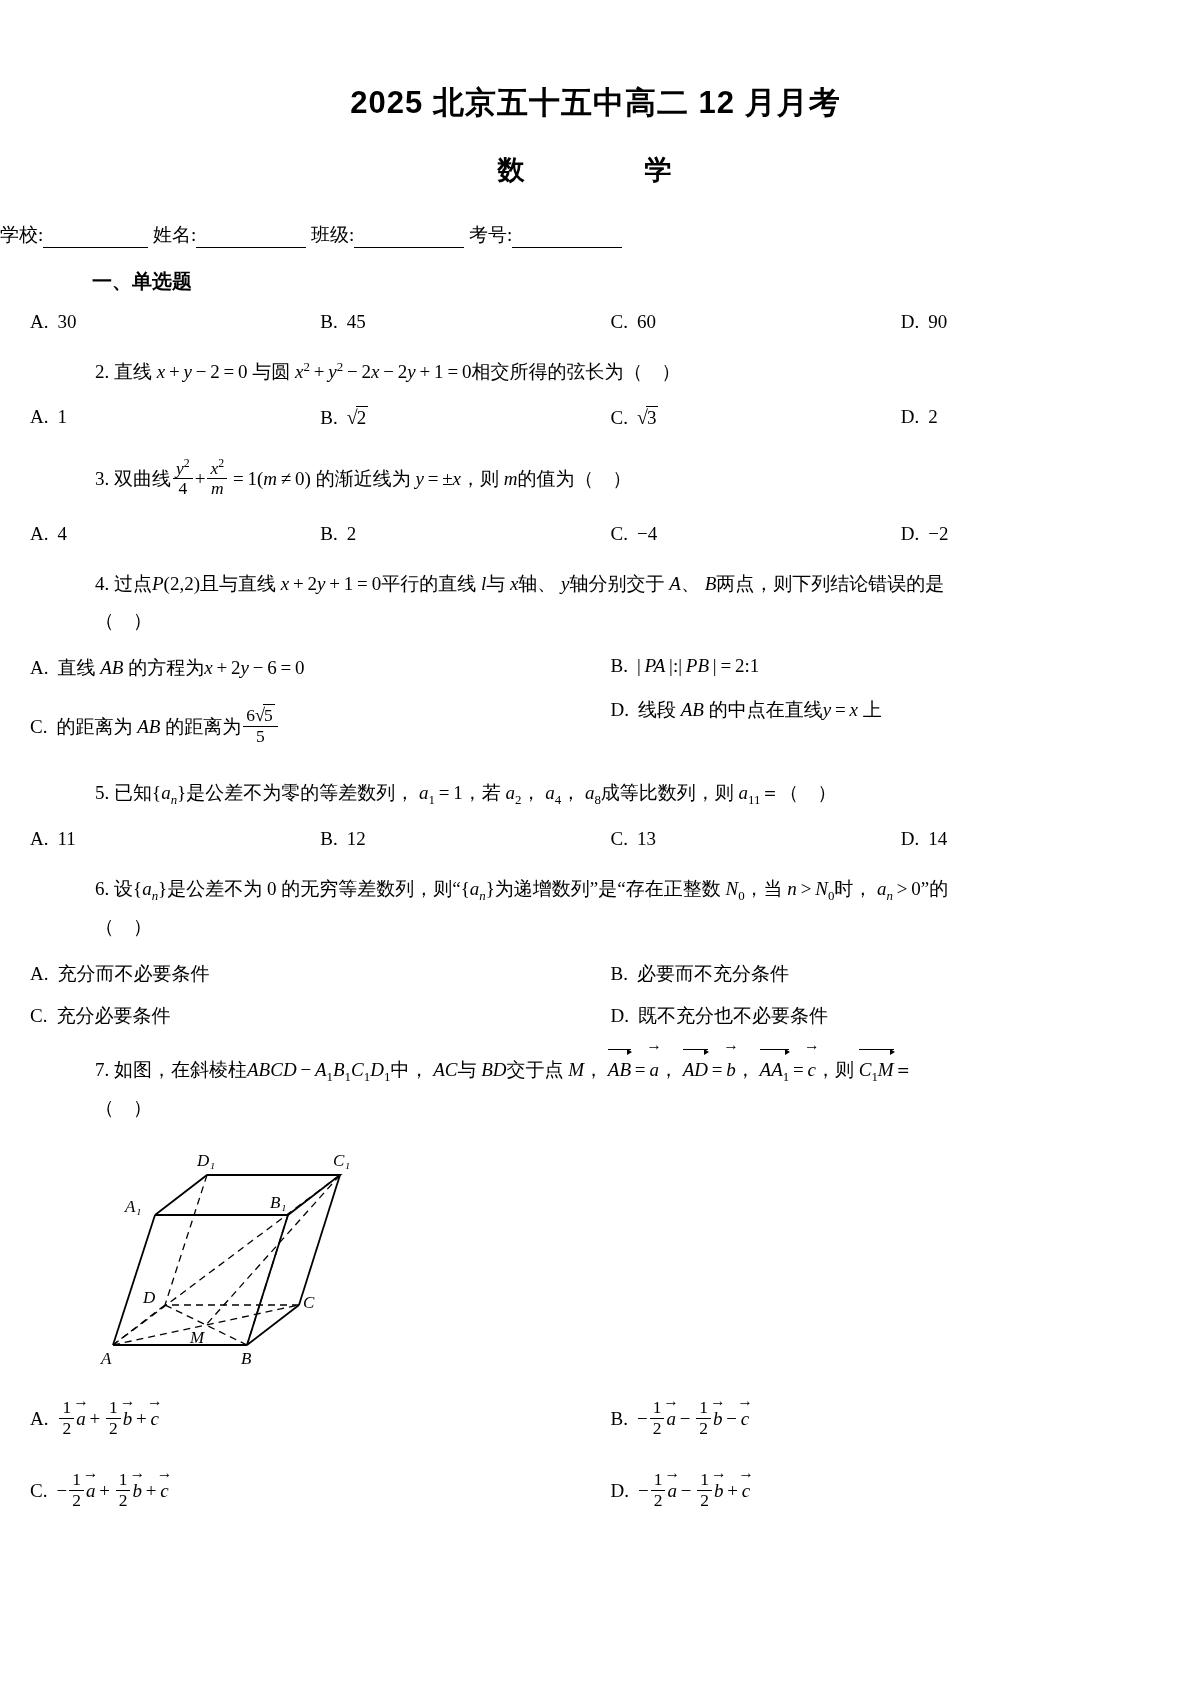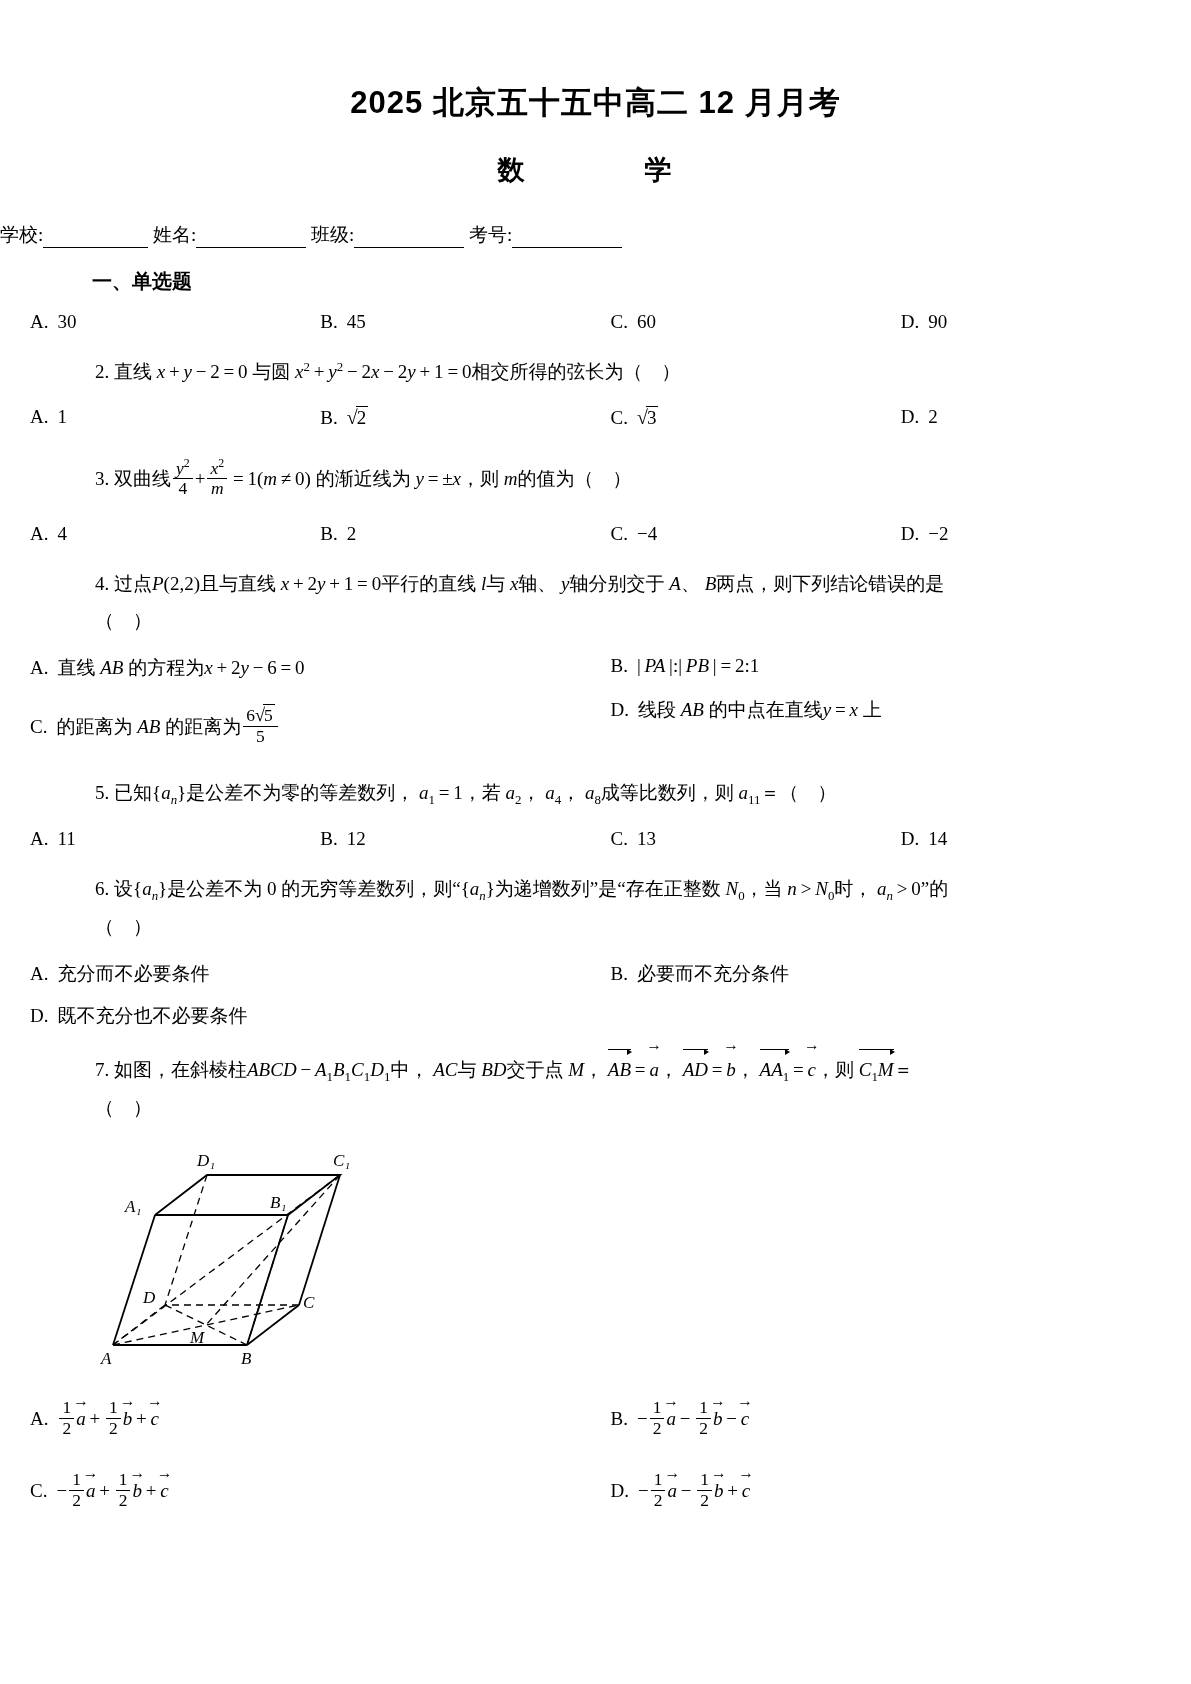--- a/index.html
+++ b/index.html
@@ -211,20 +211,21 @@
       <i>n</i> &gt; <i>N</i><sub class="sb">0</sub><span>时，</span>
       <i>a</i><sub class="sbi">n</sub> &gt; <span class="num">0</span><span>”的</span>
       <br><span>（　）</span>
     </span>
   </div>
   <div class="opts cols2">
     <div><span class="opt-lbl">A.</span><span>充分而不必要条件</span></div>
     <div><span class="opt-lbl">B.</span><span>必要而不充分条件</span></div>
   </div>
   <div class="opts cols2">
+    <div><span class="opt-lbl">C.</span><span>充分必要条件</span></div>
     <div><span class="opt-lbl">D.</span><span>既不充分也不必要条件</span></div>
   </div>
 
   <div class="q">
     <span>7.</span>
     <span>
       <span>如图，在斜棱柱</span><i>ABCD</i> − <i>A</i><sub class="sb">1</sub><i>B</i><sub class="sb">1</sub><i>C</i><sub class="sb">1</sub><i>D</i><sub class="sb">1</sub><span>中，</span>
       <i>AC</i><span>与</span>
       <i>BD</i><span>交于点</span>
       <i>M</i><span>，</span>

